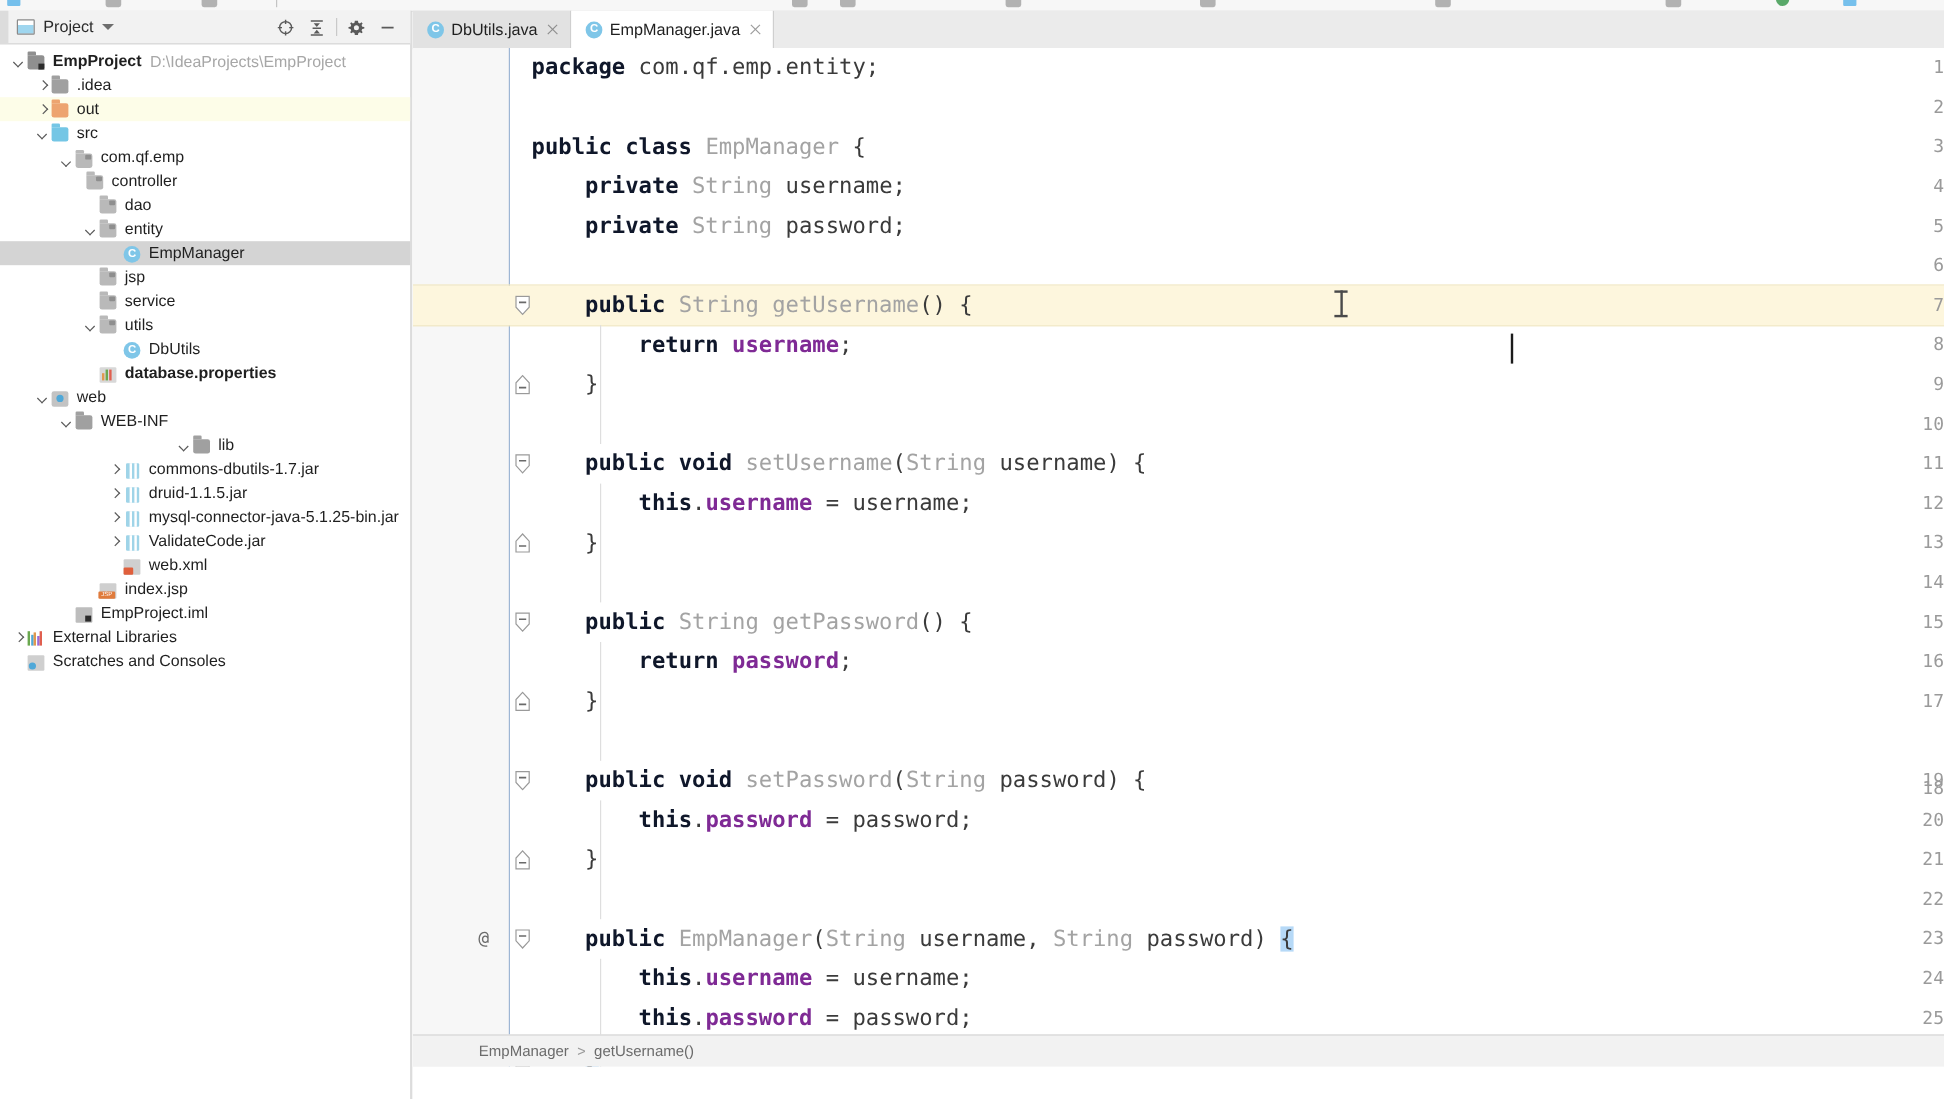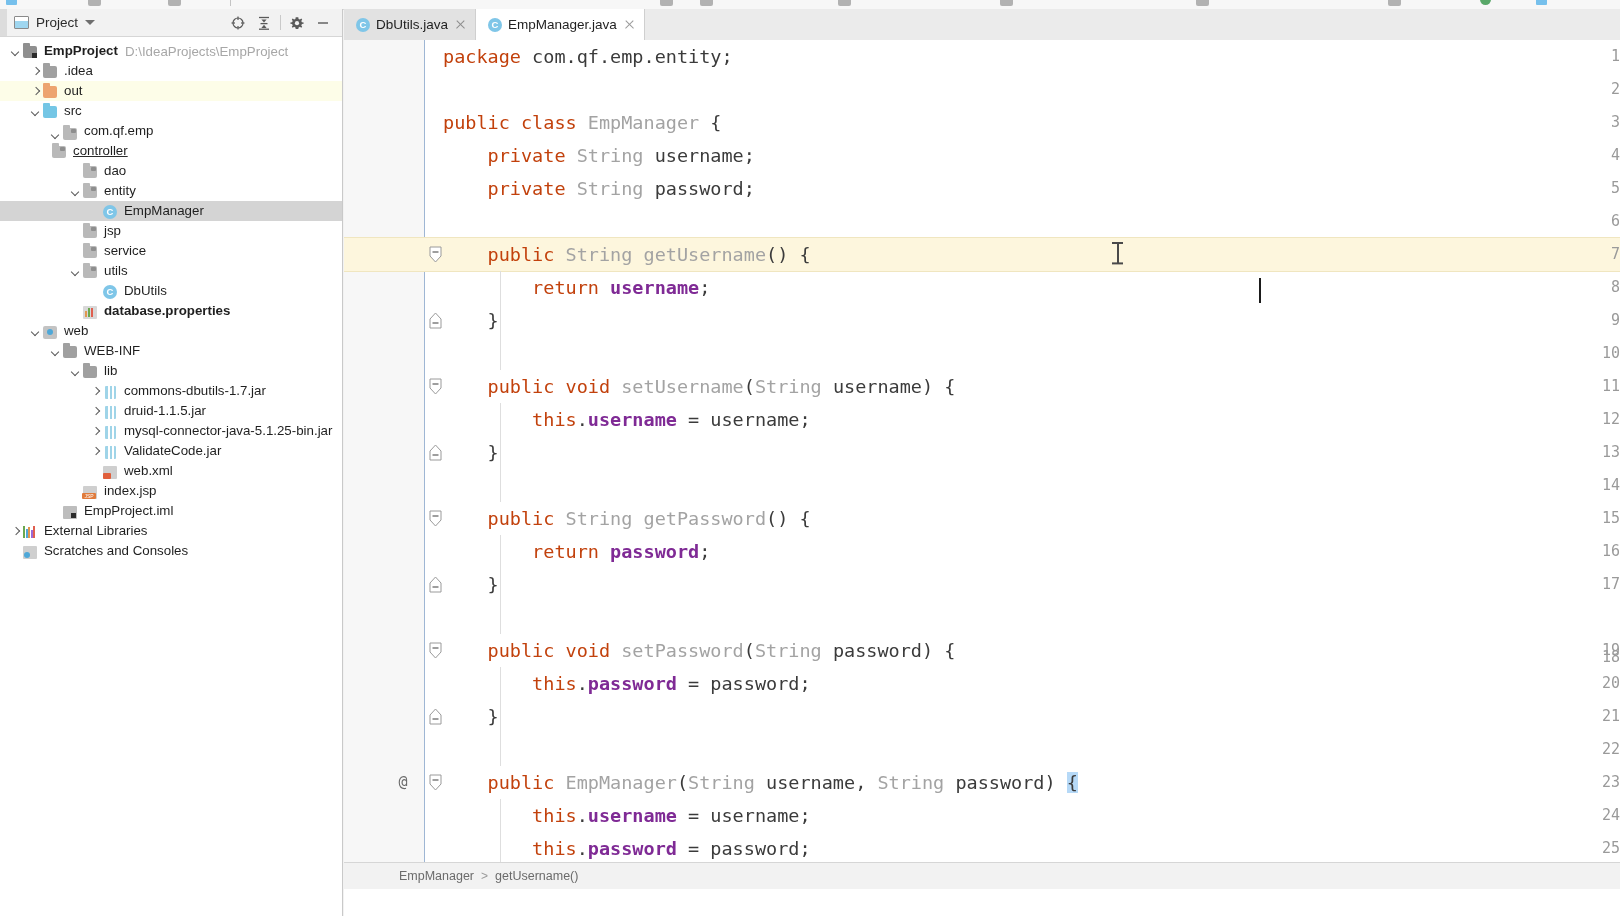--- a/index.html
+++ b/index.html
@@ -114,21 +114,21 @@
   .fold svg{display:block;}
 
   .caretline{position:absolute;left:0;width:1276px;height:33px;background:#fdf6dd;}
   .caretline-b{position:absolute;left:0;width:1276px;height:1px;background:#f0e6c0;}
 
   .code{position:absolute;left:99px;top:0;width:1177px;height:849px;
     font-family:"DejaVu Sans Mono", monospace;font-size:18.5px;line-height:33px;
     white-space:pre;color:#1b1b1b;}
   .cl{position:absolute;left:0;height:33px;white-space:pre;}
 
-  .k{color:#c2410c;font-weight:normal;}      
+  .k{color:#0f172a;font-weight:bold;}      
   .ty{color:#a3a3a3;}                     
   .fld{color:#7f2a95;font-weight:bold;}    
   .pl{color:#3b3b3b;}                      
   .brace-hl{background:#b6d9f7;}
 
   .indent-guide{position:absolute;width:1px;background:#dedede;}
 
   .mouse-ibeam{position:absolute;width:11px;height:22px;}
   .mouse-ibeam::before{content:"";position:absolute;left:5px;top:0;width:1.6px;height:22px;background:#4a4a4a;}
   .mouse-ibeam::after{content:"";position:absolute;left:0;top:0;width:11px;height:1.6px;background:#4a4a4a;
@@ -236,21 +236,21 @@
           </span>
           <span class="tlabel">src</span>
         </div>
         <div class="trow" style="padding-left: 49px; align-items: flex-end;">
           <span class="twist d"></span>
           <span class="ticon">
             <div class="ic-folder pkg" style="width:14px"></div>
           </span>
           <span class="tlabel">com.qf.emp</span>
         </div>
-        <div class="trow" style="padding-left: 38px; text-decoration: underline;">
+        <div class="trow" style="padding-left: 58px;">
           <span class="twist"></span>
           <span class="ticon">
             <div class="ic-folder pkg" style="width:14px"></div>
           </span>
           <span class="tlabel">controller</span>
         </div>
         <div class="trow" style="padding-left: 69px;">
           <span class="twist"></span>
           <span class="ticon">
             <div class="ic-folder pkg" style="width:14px"></div>
@@ -313,21 +313,21 @@
           </span>
           <span class="tlabel">web</span>
         </div>
         <div class="trow" style="padding-left: 49px;">
           <span class="twist d"></span>
           <span class="ticon">
             <div class="ic-folder" style="width:14px"></div>
           </span>
           <span class="tlabel">WEB-INF</span>
         </div>
-        <div class="trow" style="padding-left: 69px;">
+        <div class="trow" style=" justify-content: center;">
           <span class="twist d"></span>
           <span class="ticon">
             <div class="ic-folder" style="width:14px"></div>
           </span>
           <span class="tlabel">lib</span>
         </div>
         <div class="trow" style="padding-left: 89px;">
           <span class="twist r"></span>
           <span class="ticon">
             <div class="ic-jar"></div>

